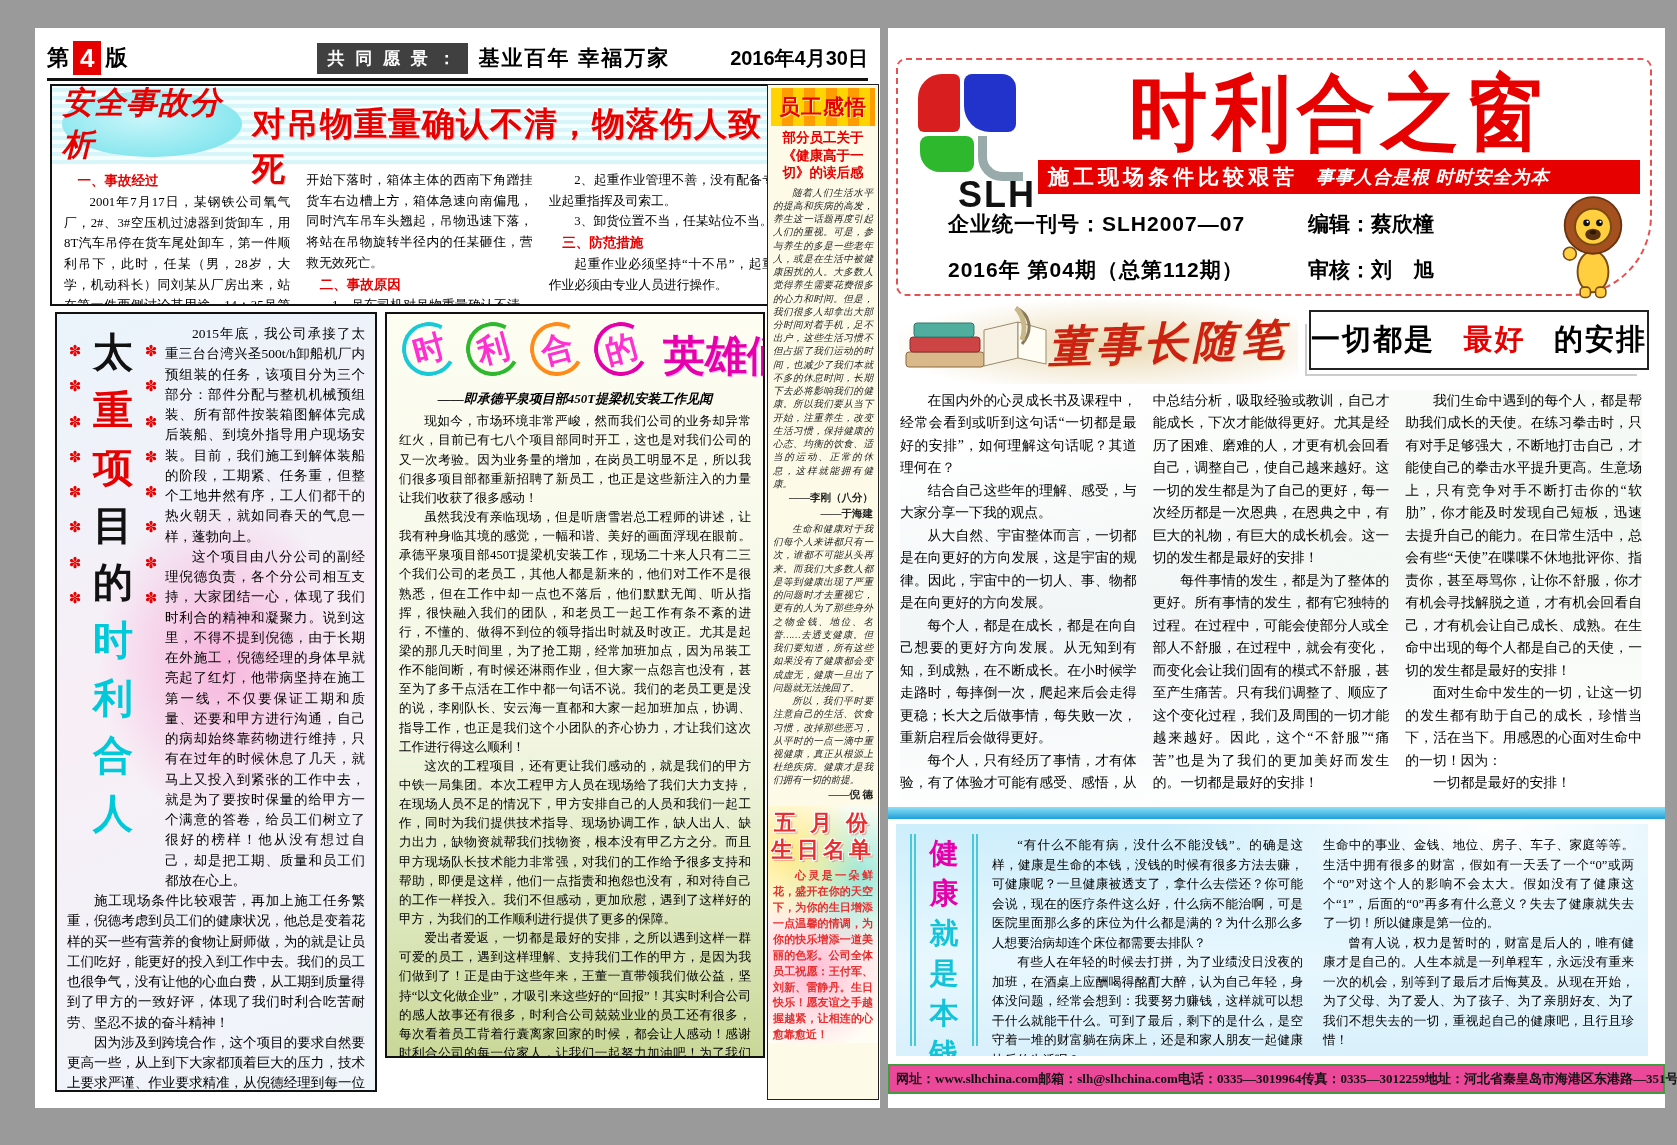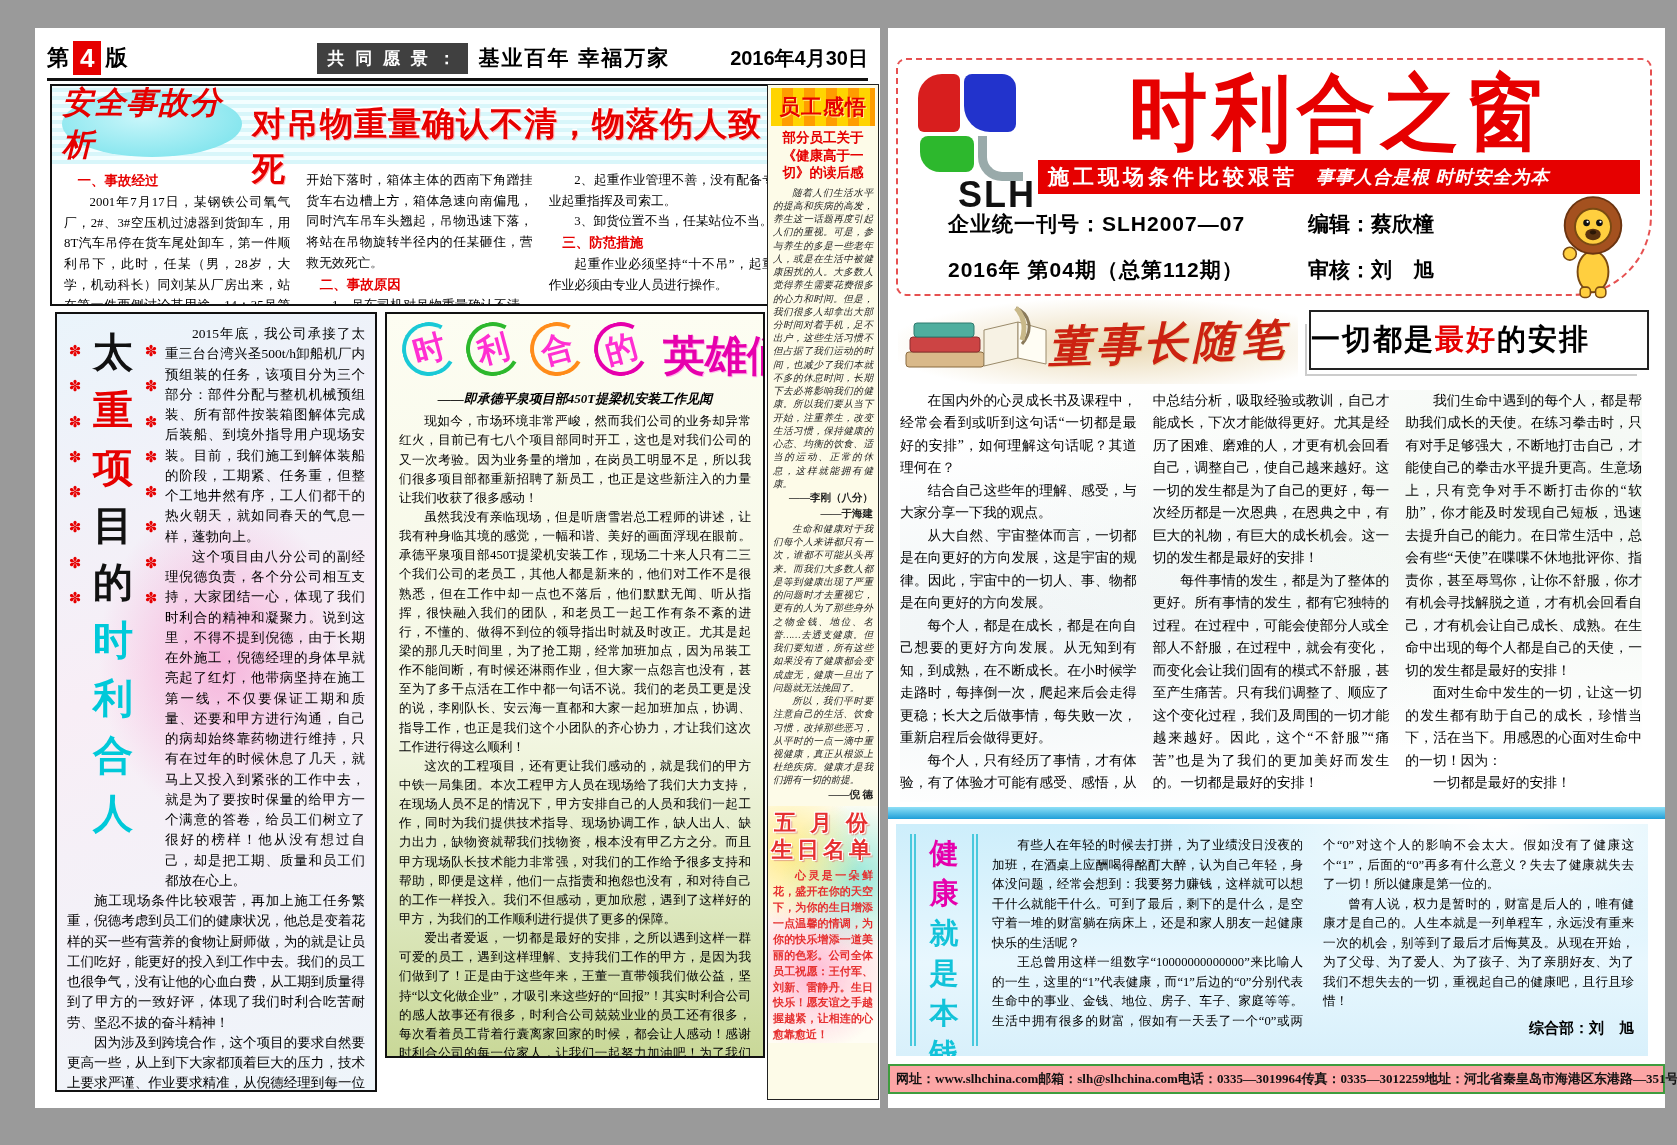--- a/index.html
+++ b/index.html
@@ -104,21 +104,21 @@
   .mi-row .mi-l{width:360px;letter-spacing:1px;}
   .lion{position:absolute;right:18px;bottom:-6px;}
 
   
   .essay-banner{position:absolute;left:10px;top:272px;width:755px;height:84px;}
   .banner-art{position:absolute;left:0;top:0;width:400px;height:84px;
     background:radial-gradient(ellipse at 55% 55%,rgba(222,196,138,.65),rgba(222,196,138,0) 75%);}
   .essay-script{position:absolute;left:150px;top:14px;color:#cc2211;font-weight:bold;font-style:italic;font-size:44px;
     letter-spacing:4px;transform:rotate(-2deg);font-family:"Liberation Serif","DejaVu Serif",serif;text-shadow:1px 1px 0 #e8d2a0;}
   .essay-titlebox{position:absolute;right:4px;top:10px;width:336px;height:56px;border:2.5px solid #222;background:#fff;
-    display:flex;align-items:center;justify-content:flex-start;font-weight:bold;font-size:29px;letter-spacing:2px;
+    display:flex;align-items:center;justify-content:space-between;font-weight:bold;font-size:29px;letter-spacing:2px;
     box-shadow:-6px 8px 0 -4px #fff,-8px 10px 0 -4px #ccc;}
   .red{color:#e60000;}
   .essay-cols{position:absolute;left:12px;top:362px;width:742px;height:412px;column-count:3;column-gap:16px;
     font-size:13.8px;line-height:1.63;text-align:justify;overflow:hidden;
     background:radial-gradient(ellipse at 15% 60%,rgba(190,210,215,.25),rgba(190,210,215,0) 55%),
                radial-gradient(ellipse at 90% 30%,rgba(205,225,205,.3),rgba(205,225,205,0) 60%);}
   .essay-cols p{margin:0;text-indent:2em;}
 
   .blue-bar{position:absolute;left:0;top:779px;width:777px;height:12px;
     background:linear-gradient(180deg,#8fe0f7,#1f9fd8);}
@@ -133,21 +133,21 @@
     font-weight:bold;font-size:29px;font-family:"Liberation Sans","DejaVu Sans",sans-serif;}
   .h-mag{color:#e600ac;}
   .h-cyan{color:#12c3d9;}
   .health-cols{position:absolute;left:96px;right:14px;top:12px;bottom:8px;column-count:2;column-gap:20px;
     font-size:12.6px;line-height:1.55;text-align:justify;}
   .health-cols p{margin:0;text-indent:2em;}
   .health-sig{text-align:right;font-weight:bold;font-size:15px;margin-top:4px;
     font-family:"Liberation Sans","DejaVu Sans",sans-serif;}
 
   
-  .contact{position:absolute;left:0;top:1036px;width:777px;height:30px;background:#fca5a5;border:2px solid #3f9c3f;
+  .contact{position:absolute;left:0;top:1036px;width:777px;height:30px;background:#ec4899;border:2px solid #3f9c3f;
     box-sizing:border-box;display:flex;align-items:center;justify-content:space-around;
     font-size:13px;font-weight:bold;color:#111;white-space:nowrap;padding:0 6px;}
 </style>
 </head>
 <body>
 
 <div class="canvas">
 
   <div class="page page-left">
 
@@ -342,20 +342,21 @@
     <section class="health">
       <div class="health-title">
         <span class="h-mag">健</span>
         <span class="h-mag">康</span>
         <span class="h-cyan">就</span>
         <span class="h-cyan">是</span>
         <span class="h-cyan">本</span>
         <span class="h-cyan">钱</span>
       </div>
       <div class="health-cols">
+        <p>“有什么不能有病，没什么不能没钱”。的确是这样，健康是生命的本钱，没钱的时候有很多方法去赚，可健康呢？一旦健康被透支了，拿什么去偿还？你可能会说，现在的医疗条件这么好，什么病不能治啊，可是医院里面那么多的床位为什么都是满的？为什么那么多人想要治病却连个床位都需要去排队？</p>
         <p>有些人在年轻的时候去打拼，为了业绩没日没夜的加班，在酒桌上应酬喝得酩酊大醉，认为自己年轻，身体没问题，经常会想到：我要努力赚钱，这样就可以想干什么就能干什么。可到了最后，剩下的是什么，是空守着一堆的财富躺在病床上，还是和家人朋友一起健康快乐的生活呢？</p>
         <p>王总曾用这样一组数字“10000000000000”来比喻人的一生，这里的“1”代表健康，而“1”后边的“0”分别代表生命中的事业、金钱、地位、房子、车子、家庭等等。生活中拥有很多的财富，假如有一天丢了一个“0”或两个“0”对这个人的影响不会太大。假如没有了健康这个“1”，后面的“0”再多有什么意义？失去了健康就失去了一切！所以健康是第一位的。</p>
         <p>曾有人说，权力是暂时的，财富是后人的，唯有健康才是自己的。人生本就是一列单程车，永远没有重来一次的机会，别等到了最后才后悔莫及。从现在开始，为了父母、为了爱人、为了孩子、为了亲朋好友、为了我们不想失去的一切，重视起自己的健康吧，且行且珍惜！</p>
         <div class="health-sig">综合部：刘　旭</div>
       </div>
     </section>
 
     <footer class="contact">
       <span>网址：www.slhchina.com</span>
       <span>邮箱：slh@slhchina.com</span>

